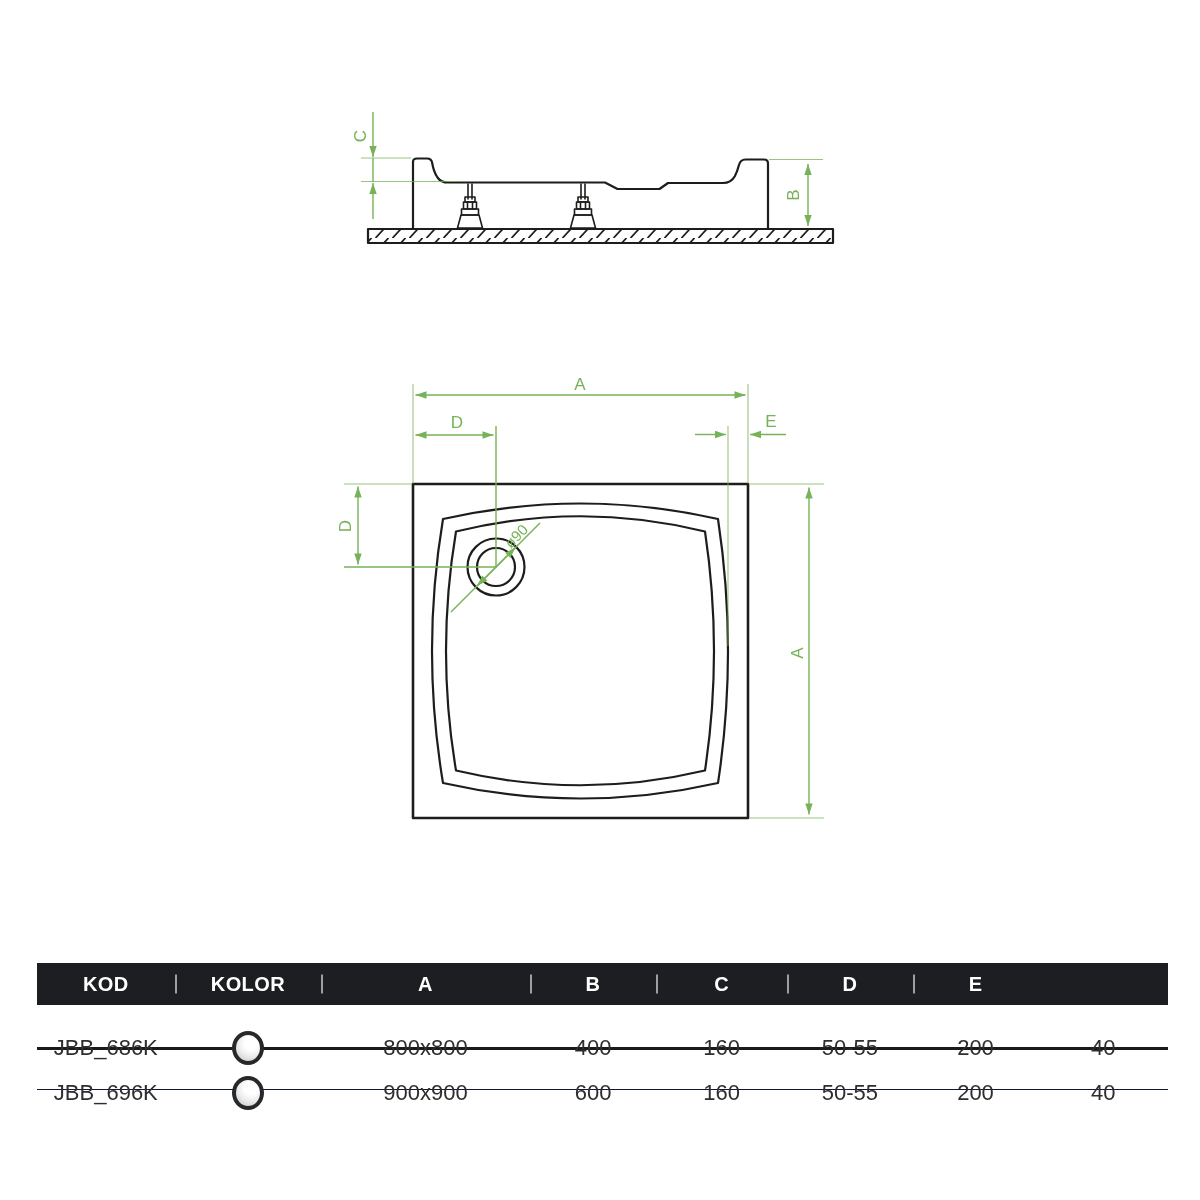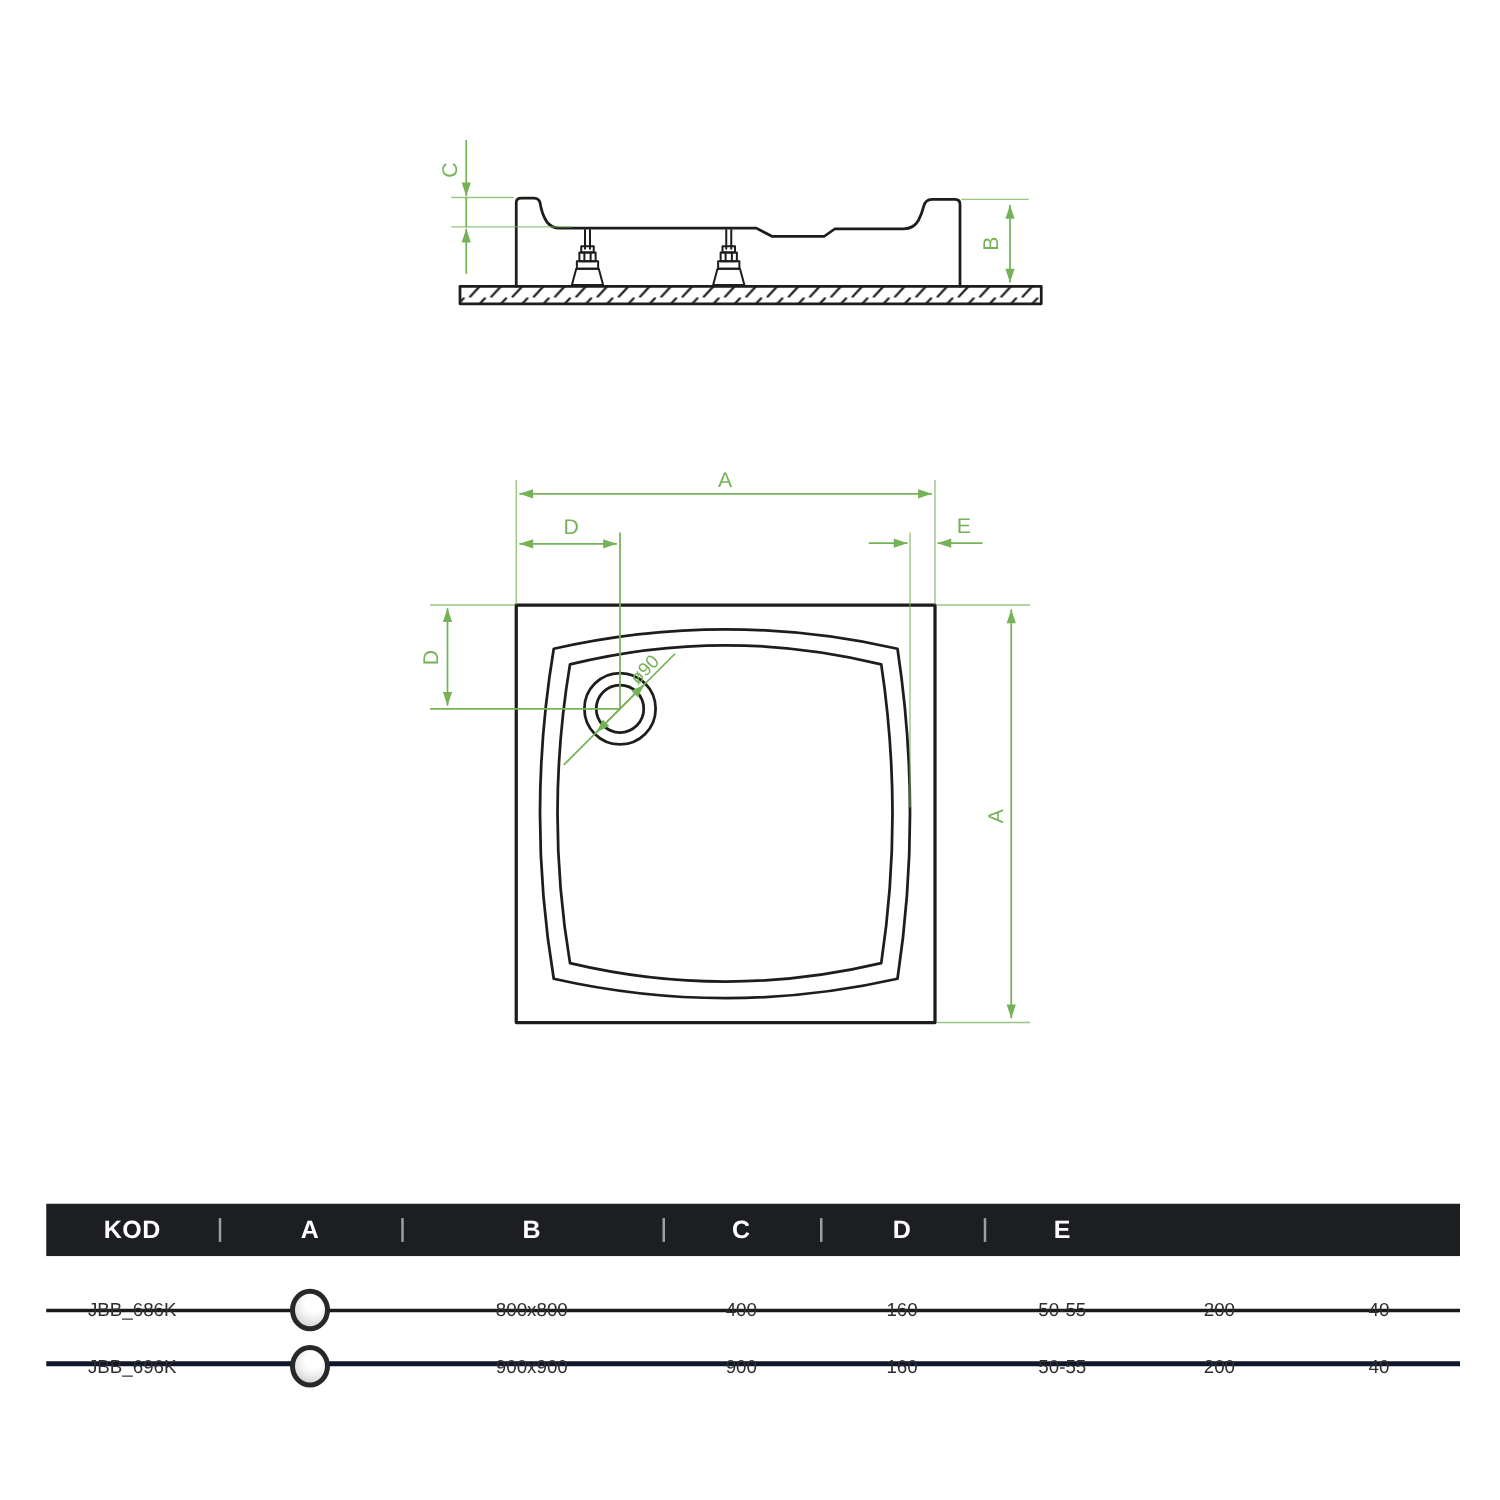--- a/index.html
+++ b/index.html
@@ -42,22 +42,22 @@
   .th{
     position:relative;height:100%;display:flex;align-items:center;justify-content:center;
     font-weight:bold;font-size:20px;letter-spacing:.4px;
   }
   .th.divided::before{
     content:"";position:absolute;left:0;top:50%;transform:translateY(-50%);
     width:2px;height:19px;background:#9aa0a3;
   }
   .trow{height:42px;background:#ffffff;color:var(--table-cell-text,#2e2e2e);}
   .trow.r1{border-bottom:3px solid #1a1a1a;}
-  .trow.r2{height:39px;border-bottom:4px solid #0f172a;}
-  .td{display:flex;align-items:center;justify-content:center;font-size:15px;margin-top:26px;}
+  .trow.r2{height:39px;border-bottom:1px solid #0f172a;}
+  .td{display:flex;align-items:center;justify-content:center;font-size:22px;margin-top:26px;}
   .swatch{
     width:24px;height:26px;border-radius:50%;
     border:4px solid #26282a;
     background:radial-gradient(circle at 62% 32%, #ffffff 28%, #ececec 55%, #bfc1c1 100%);
   }
 </style>
 </head>
 <body>
 
 <div class="canvas">
@@ -164,20 +164,21 @@
     <g>
       <line class="grn" x1="451" y1="612" x2="540" y2="523"></line>
       <line class="grn" x1="477" y1="586" x2="515.5" y2="547.5" marker-start="url(#ar)" marker-end="url(#ar)"></line>
       <text class="dim-text dim-text-small" x="516" y="536" transform="rotate(-46 516 536)">ø90</text>
     </g>
   </svg>
 
   <div class="spec-table">
     <div class="thead">
       <div class="th">KOD</div>
+      <div class="th divided">KOLOR</div>
       <div class="th divided">A</div>
       <div class="th divided">B</div>
       <div class="th divided">C</div>
       <div class="th divided">D</div>
       <div class="th divided">E</div>
     </div>
 
     <div class="trow r1">
       <div class="td">JBB_686K</div>
       <div class="td">
@@ -190,20 +191,20 @@
       <div class="td">200</div>
       <div class="td">40</div>
     </div>
 
     <div class="trow r2">
       <div class="td">JBB_696K</div>
       <div class="td">
         <span class="swatch"></span>
       </div>
       <div class="td">900x900</div>
-      <div class="td">900</div>
+      <div class="td">600</div>
       <div class="td">160</div>
       <div class="td">50-55</div>
       <div class="td">200</div>
       <div class="td">40</div>
     </div>
   </div>
 </div>
 
 </body></html>

